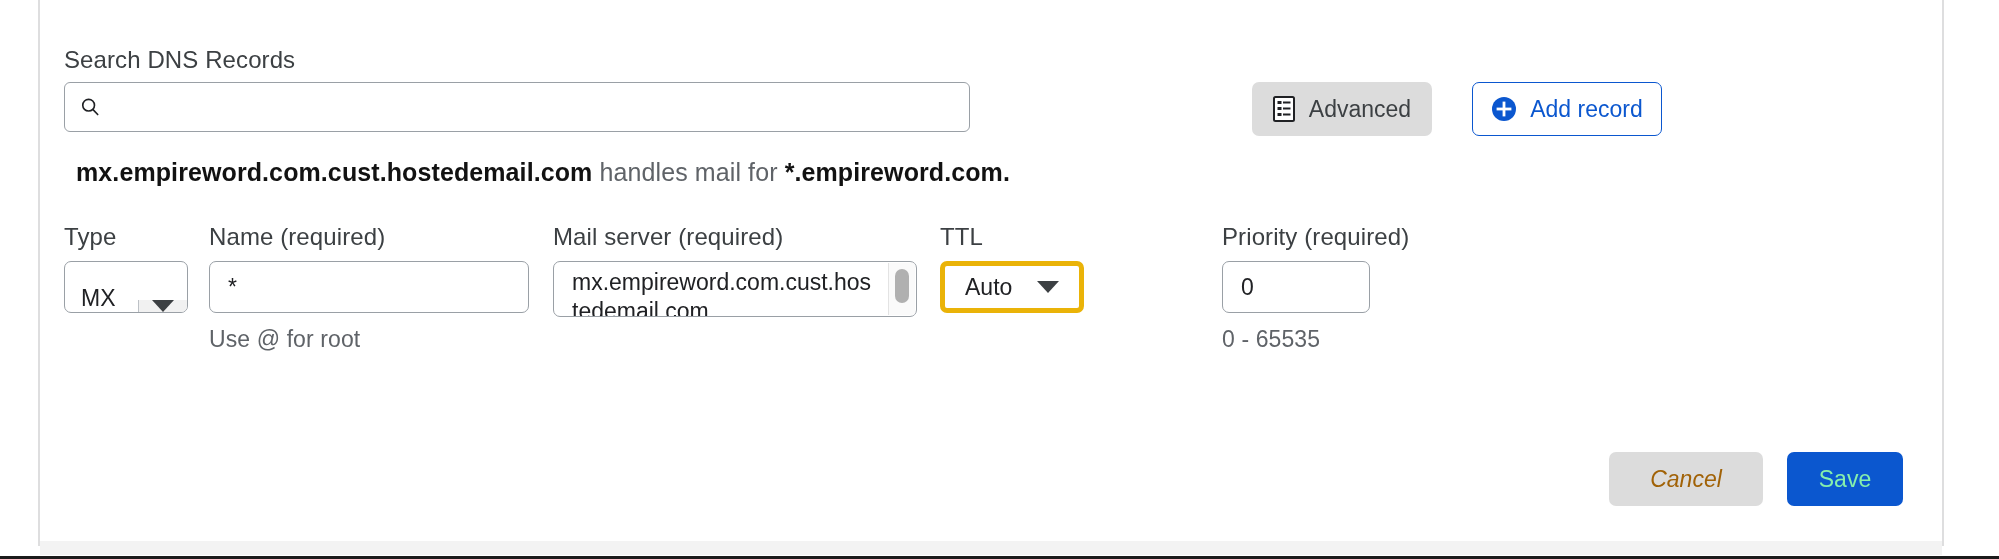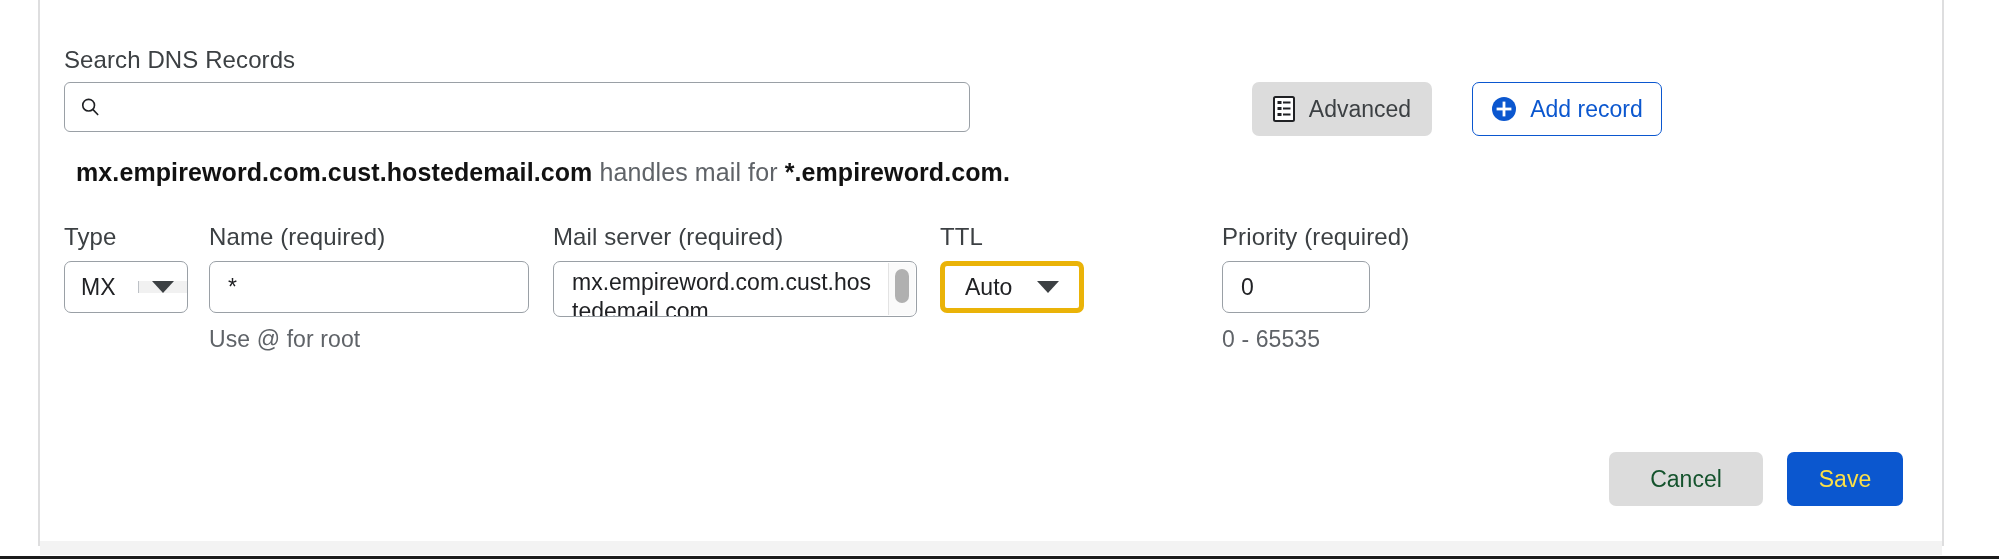--- a/index.html
+++ b/index.html
@@ -178,21 +178,21 @@
   
   .select-split {
     position: relative;
     width: 124px;
     height: 52px;
     border: 1px solid #9aa0a6;
     border-radius: 7px;
     background: #ffffff;
     box-sizing: border-box;
     display: flex;
-    align-items: center;
+    align-items: flex-end;
     overflow: hidden;
     cursor: pointer;
   }
   .select-split .sel-value {
     flex: 1 1 auto;
     display: flex;
     align-items: center;
     padding-left: 16px;
     font-size: 23px;
     color: #202124;
@@ -291,27 +291,28 @@
     position: absolute;
     right: 96px;
     top: 452px;
     display: flex;
     gap: 24px;
     align-items: center;
   }
   .btn-cancel {
     width: 154px; height: 54px;
     background: #dcdcdc;
-    color: #14532d;
+    color: #a16207;
     border: none;
+    font-style: italic;
   }
   .btn-save {
     width: 116px; height: 54px;
     background: #0b57cf;
-    color: #fde047;
+    color: #86efac;
     border: none;
   }
 </style>
 </head>
 <body>
 
 <div class="screen">
 
   <div class="panel"></div>
   <div class="panel-footer-strip"></div>

